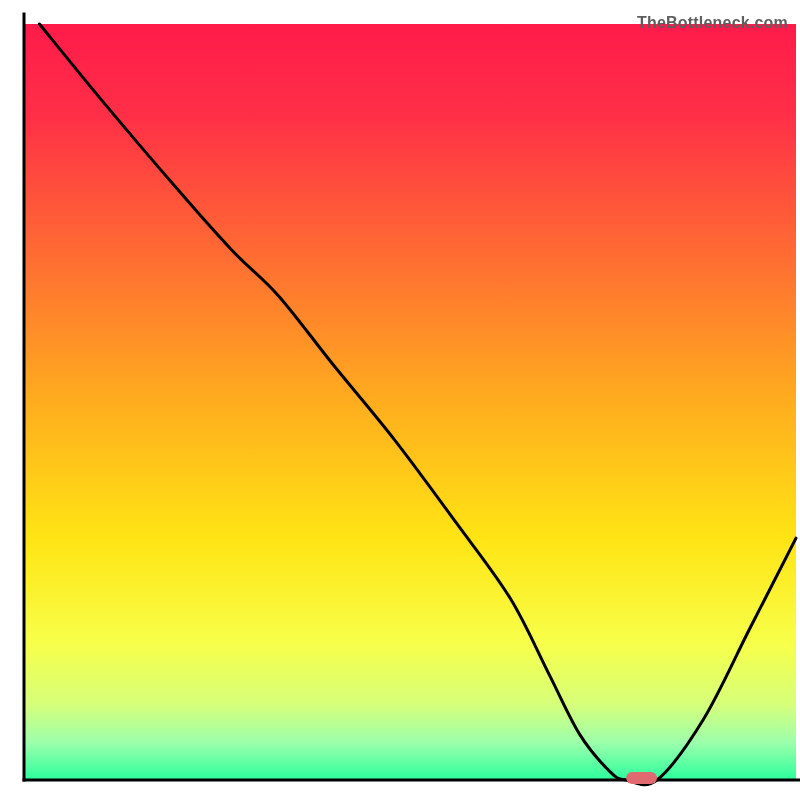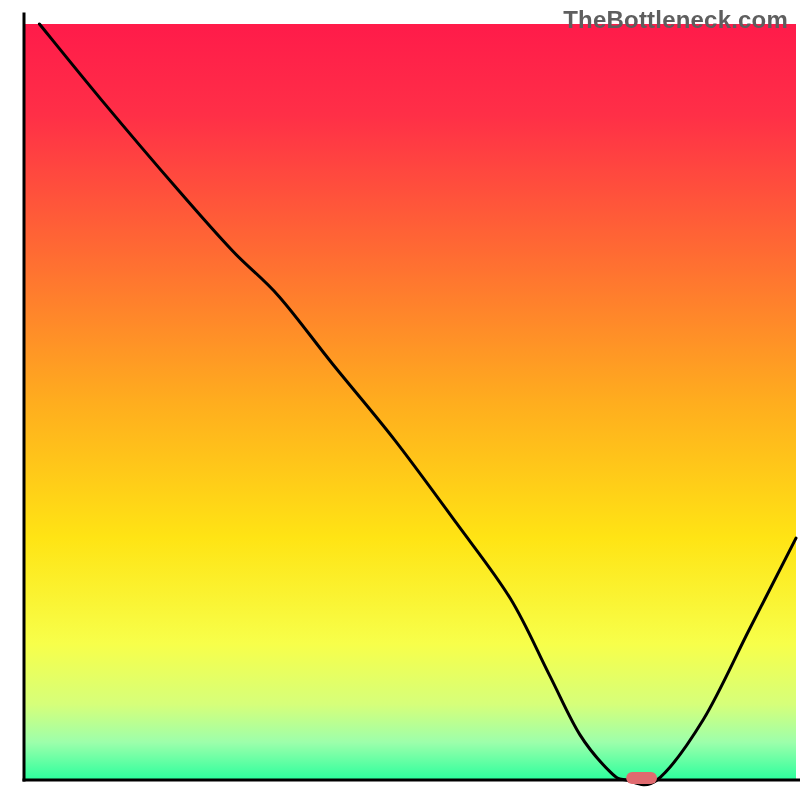--- a/index.html
+++ b/index.html
@@ -11,23 +11,23 @@
     font-family: Arial, Helvetica, sans-serif;
     overflow: hidden;
   }
   .wrap {
     position: relative;
     width: 800px;
     height: 800px;
   }
   .watermark {
     position: absolute;
-    top: 6px;
+    top: 14px;
     right: 12px;
-    font-size: 24px;
+    font-size: 16px;
     font-weight: 600;
     color: #5e5e5e;
     letter-spacing: 0.2px;
     z-index: 20;
     user-select: none;
   }
   svg {
     position: absolute;
     inset: 0;
   }

